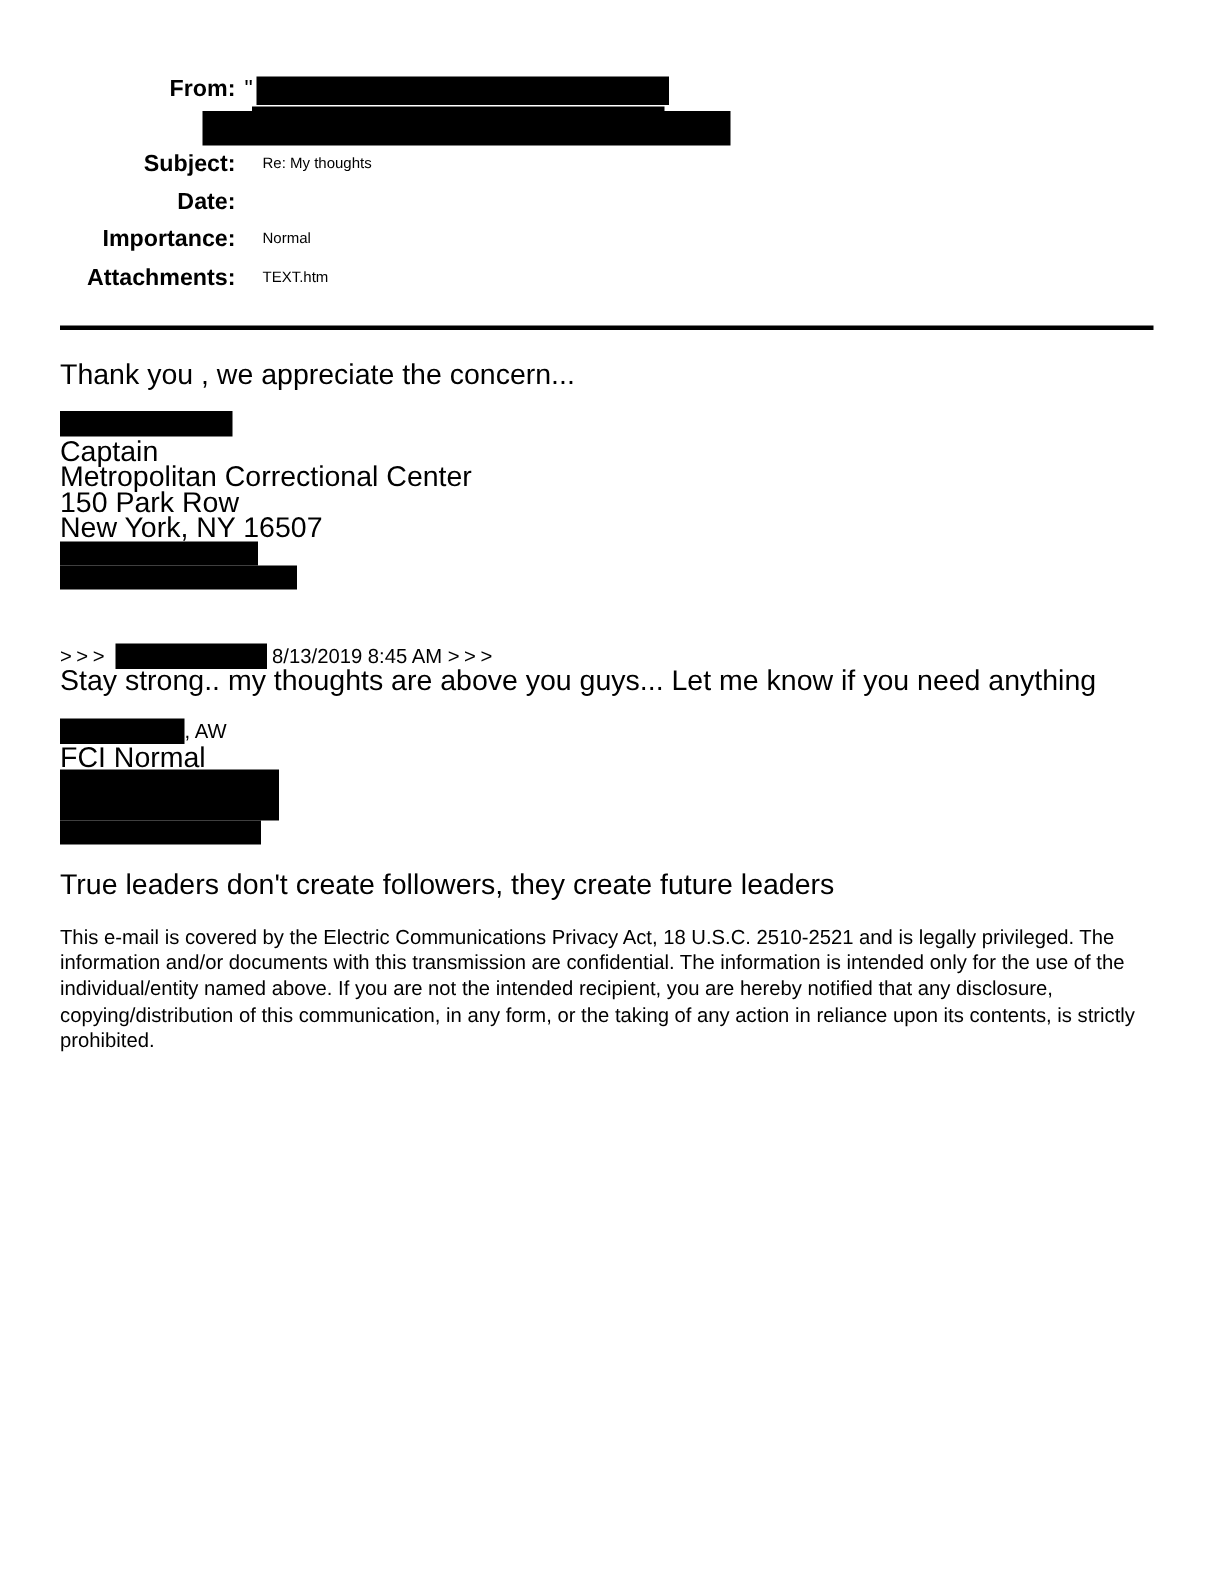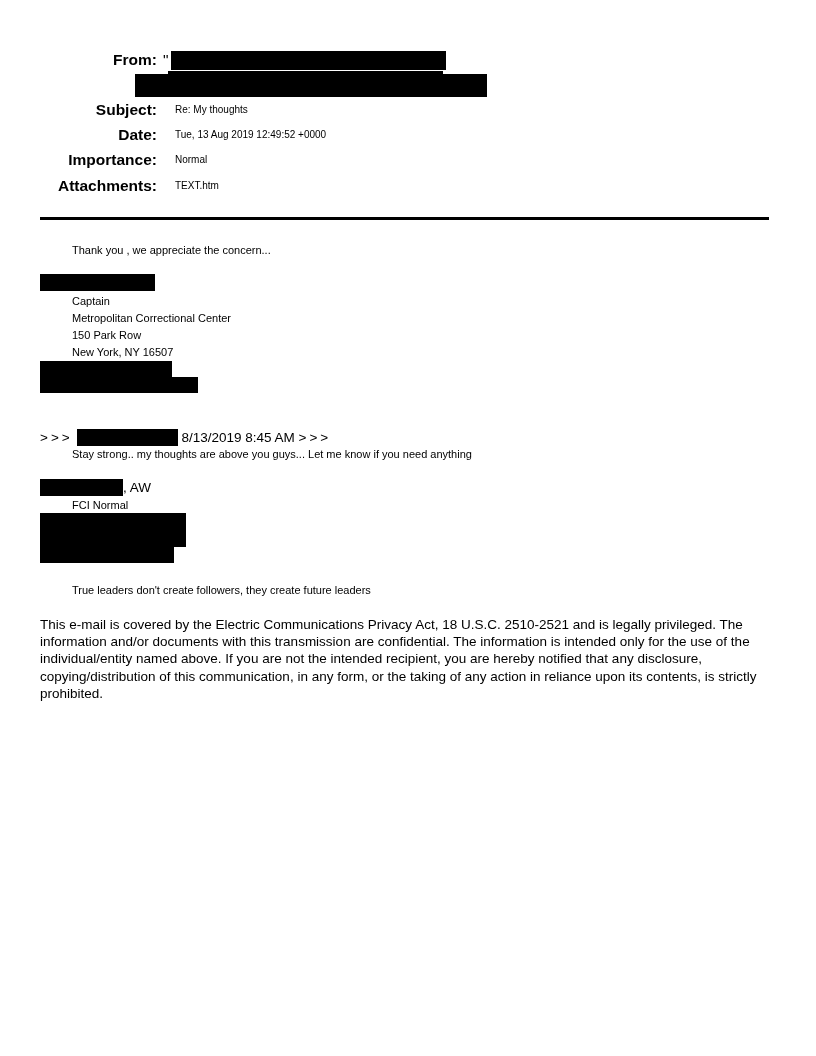--- a/index.html
+++ b/index.html
@@ -51,24 +51,23 @@
     left: 40px;
     top: 217px;
     width: 729px;
     height: 3px;
     background: #000000;
   }
   
   .bline {
     position: absolute;
     left: 40px;
-    font-size: 11px;
+    font-size: 19px;
     line-height: 17px;
     white-space: nowrap;
-    margin-left: 32px;
   }
   .brow-flex {
     position: absolute;
     left: 40px;
     display: flex;
     align-items: center;
     font-size: 13.5px;
     line-height: 17px;
     white-space: pre;
   }
@@ -97,21 +96,20 @@
 
   <div class="hrow-flex" style="left:163px; top:50px; height:20px;">
     <span style="font-size:15.5px">"</span>
     <span class="inline-bar" style="width:275px; height:19px; margin-left:2px;"></span>
   </div>
 
   <div class="bar" style="left:168px; top:71px; width:275px; height:3px;"></div>
   <div class="bar" style="left:135px; top:74px; width:352px; height:23px;"></div>
 
   <div class="hvalue" style="top:100px">Re: My thoughts</div>
-  <div class="hvalue" style="top:125px">Tue, 13 Aug 2019 12:49:52 +0000</div>
   <div class="hvalue" style="top:150px">Normal</div>
   <div class="hvalue" style="top:176px">TEXT.htm</div>
 
   <div class="rule"></div>
 
   <div class="bline" style="top:242px">Thank you , we appreciate the concern...</div>
 
   <div class="bar" style="left:40px; top:274px; width:115px; height:17px;"></div>
 
   <div class="bline" style="top:293px">Captain</div>

